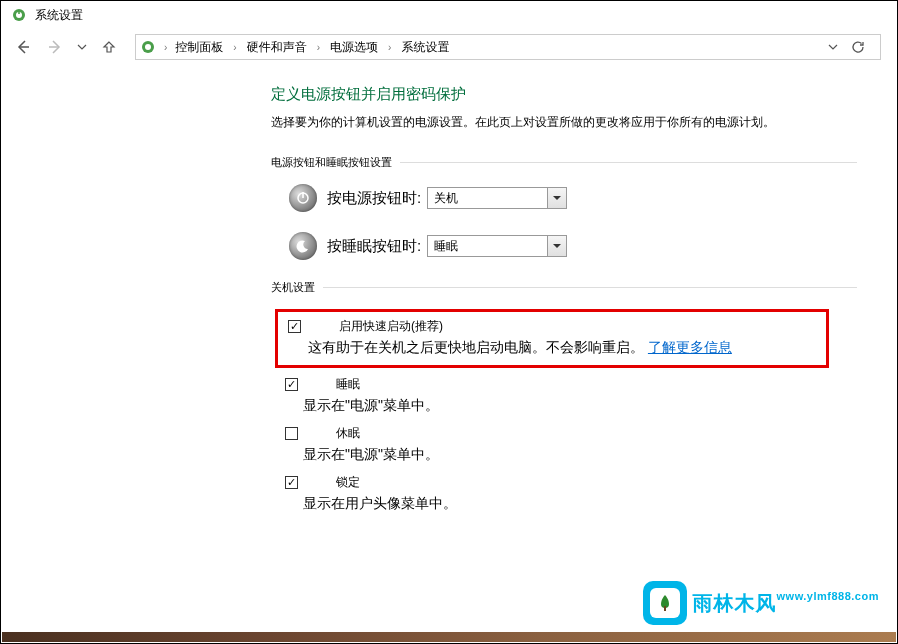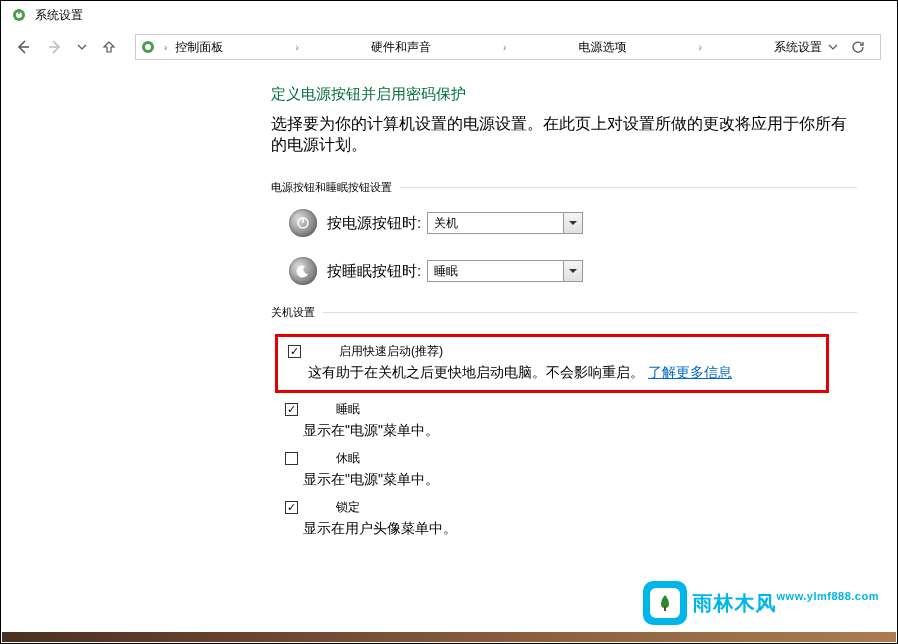--- a/index.html
+++ b/index.html
@@ -74,21 +74,20 @@
       display: inline-flex;
       align-items: center;
       justify-content: center;
     }
     .breadcrumb {
       display: flex;
       align-items: center;
       gap: 2px;
       flex: 1;
       font-size: 12px;
-      justify-content: space-between;
     }
     .breadcrumb-sep {
       color: #777;
       font-size: 10px;
       padding: 0 4px;
     }
     .breadcrumb-item {
       color: #000;
       padding: 2px 4px;
       cursor: pointer;
@@ -102,21 +101,21 @@
     .content {
       padding: 20px 40px 20px 270px;
     }
     .page-title {
       color: #006d3c;
       font-size: 15px;
       font-weight: normal;
       margin-bottom: 10px;
     }
     .page-desc {
-      font-size: 16px;
+      font-size: 12px;
       color: #000;
       margin-bottom: 24px;
     }
     .section-header {
       display: flex;
       align-items: center;
       margin-bottom: 14px;
       font-size: 11px;
       color: #000;
     }
@@ -141,21 +140,21 @@
       align-items: center;
       justify-content: center;
       margin-right: 10px;
       box-shadow: inset 0 0 3px rgba(0,0,0,0.4);
     }
     .setting-label {
       width: 100px;
       font-size: 15px;
     }
     .setting-select {
-      width: 156px;
+      width: 140px;
       height: 22px;
       border: 1px solid #999;
       position: relative;
       display: flex;
       align-items: center;
       padding: 0 6px;
       font-size: 12px;
       background: #fff;
       cursor: pointer;
     }

